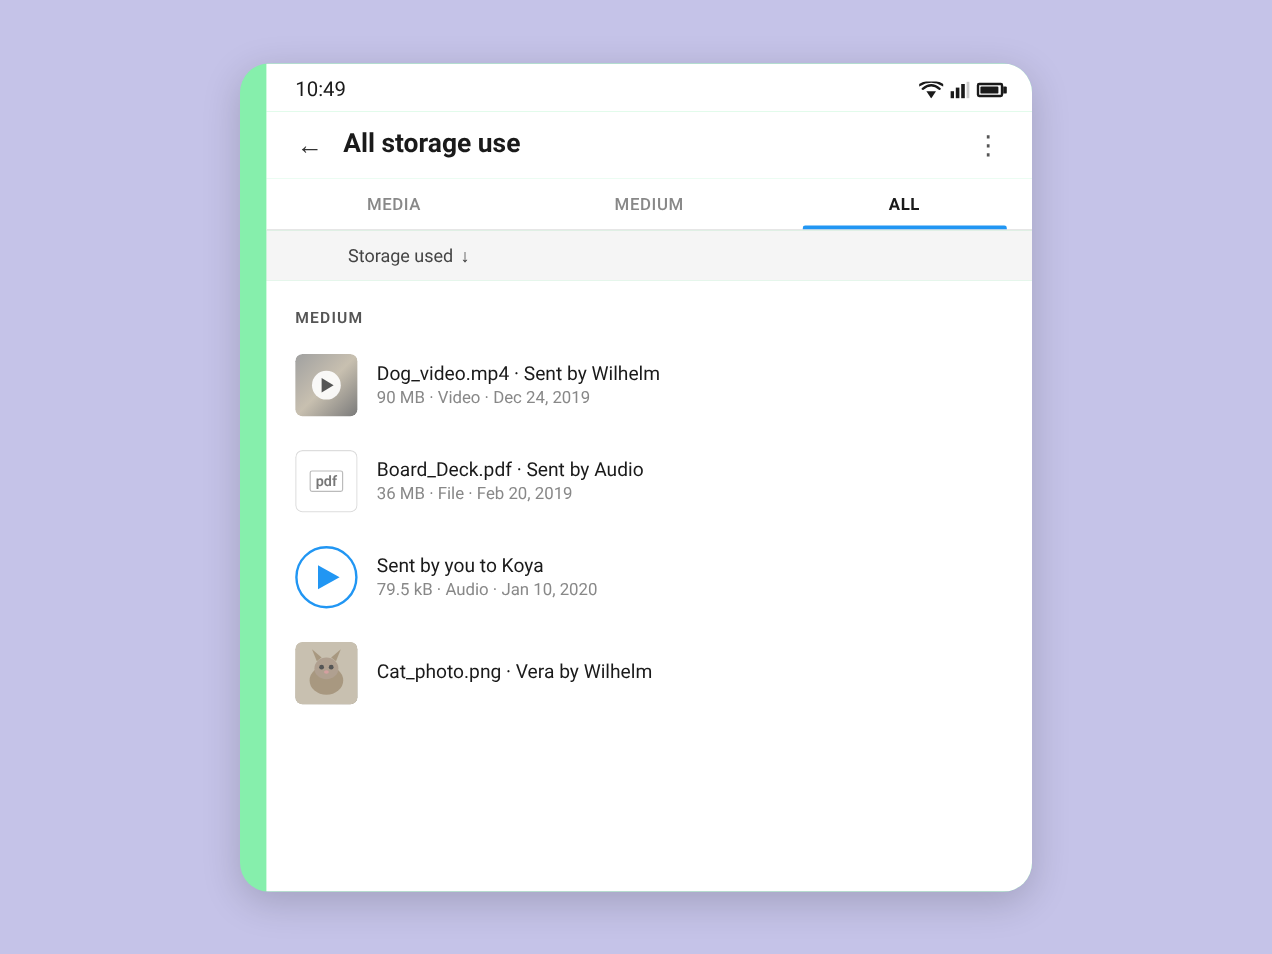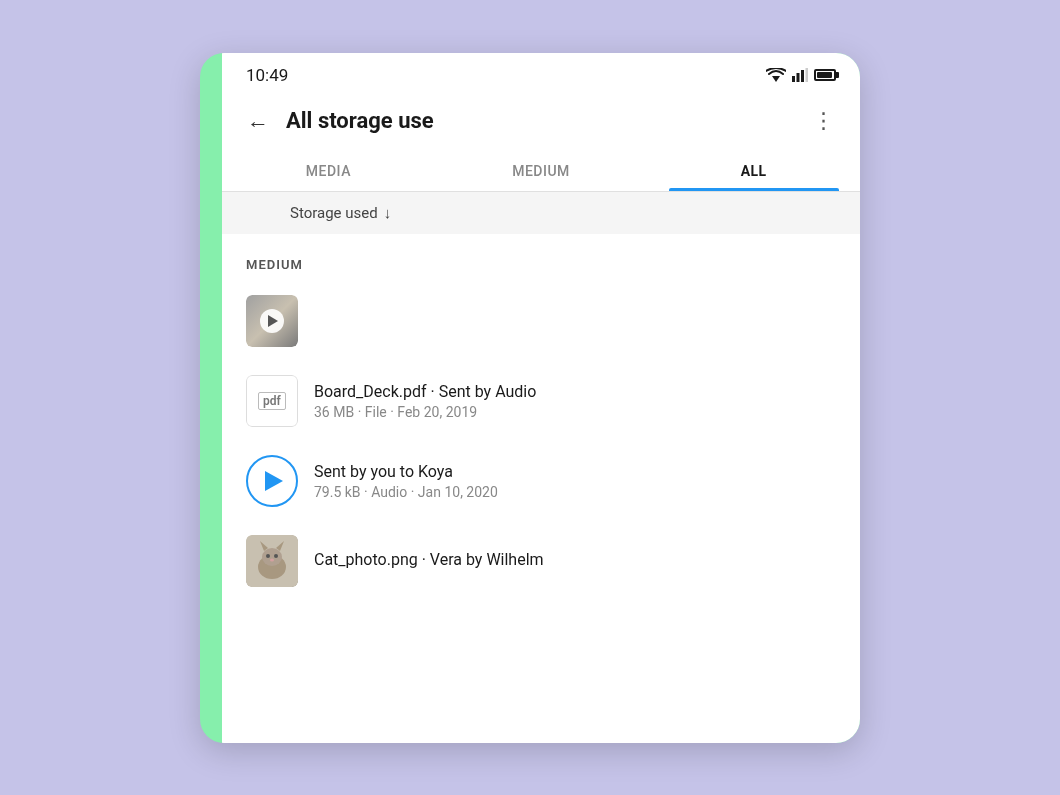--- a/index.html
+++ b/index.html
@@ -388,20 +388,24 @@
 
     <div class="file-list">
 
       <div class="file-item">
         <div class="file-thumb">
           <div class="dog-bg"></div>
           <div class="play-btn-small" style="position:absolute;top:50%;left:50%;transform:translate(-50%,-50%);z-index:2;">
             <div class="play-triangle-small"></div>
           </div>
         </div>
+        <div class="file-info">
+          <div class="file-name">Dog_video.mp4 · Sent by Wilhelm</div>
+          <div class="file-meta">90 MB · Video · Dec 24, 2019</div>
+        </div>
       </div>
 
       <div class="file-item">
         <div class="file-thumb">
           <div class="pdf-thumb">
             <span class="pdf-label">pdf</span>
           </div>
         </div>
         <div class="file-info">
           <div class="file-name">Board_Deck.pdf · Sent by Audio</div>

